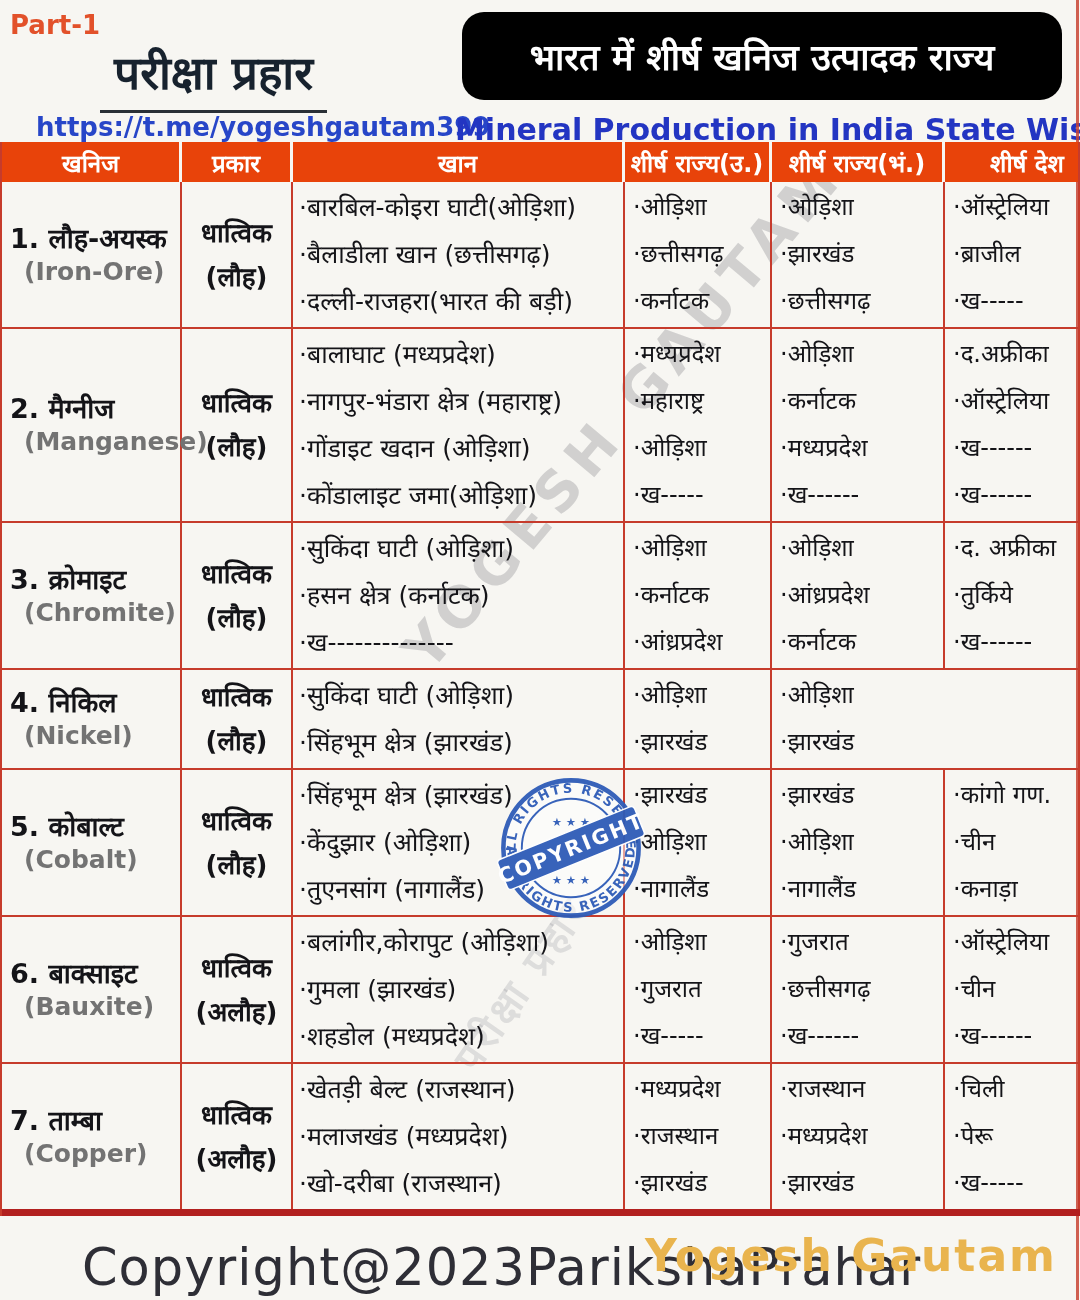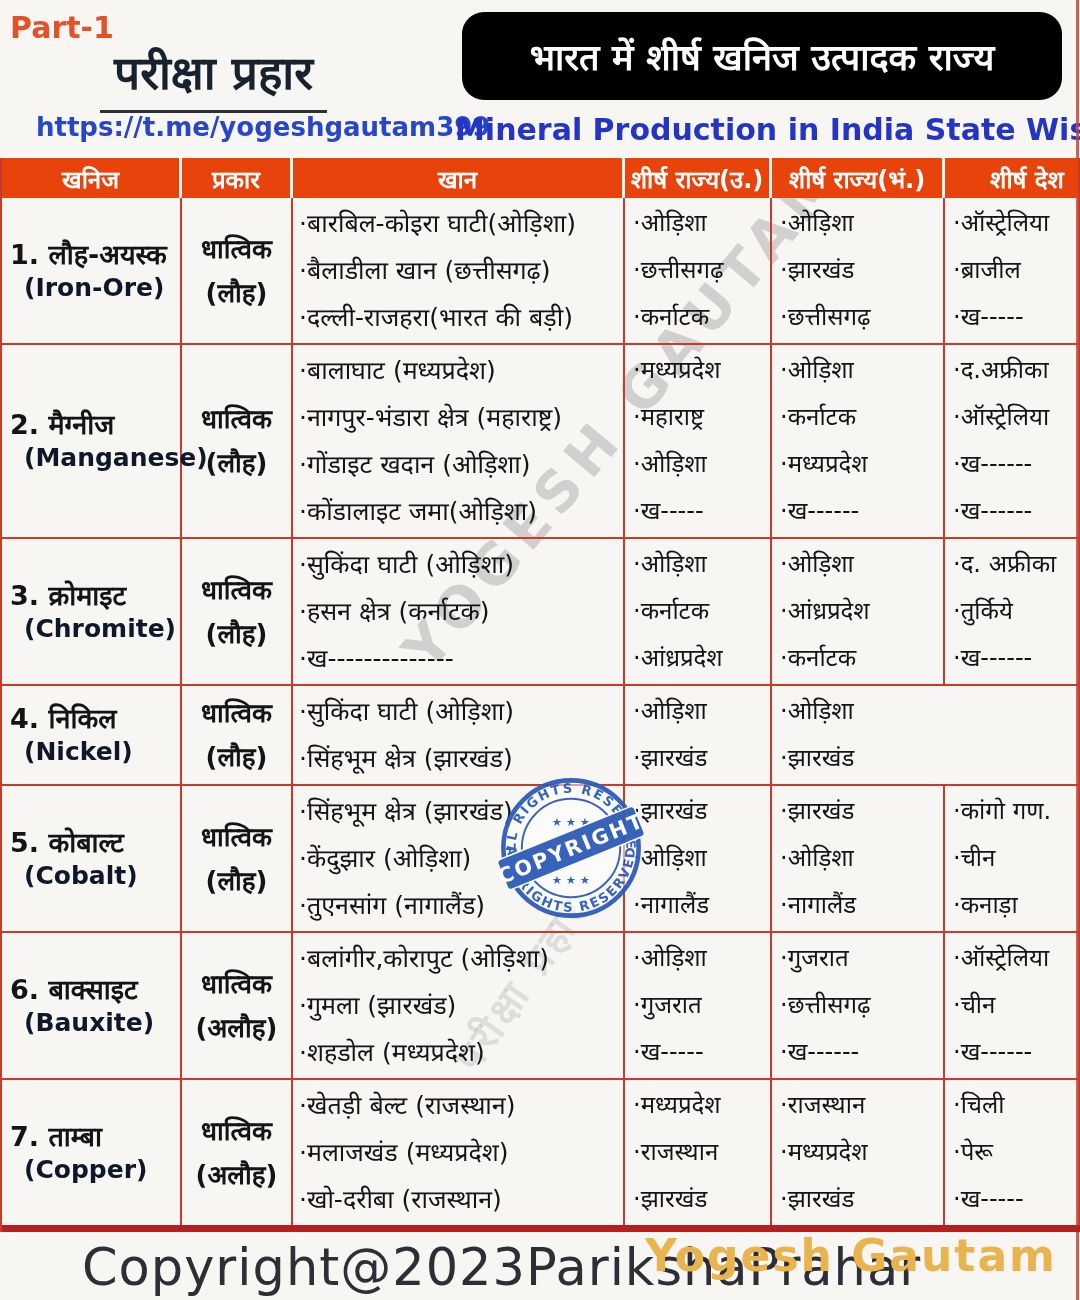--- a/index.html
+++ b/index.html
@@ -6,49 +6,49 @@
   body{
     width:1080px;height:1300px;
     background:#f7f6f2;
     font-family:"DejaVu Sans","Liberation Sans",sans-serif;
     position:relative;overflow:hidden;
     color:#19191c;
   }
   .page{position:absolute;inset:0;}
 
   
-  .part-label{position:absolute;left:10px;top:10px;font-size:30px;font-weight:600;color:#e2512a;}
+  .part-label{position:absolute;left:10px;top:10px;font-size:26px;font-weight:600;color:#e2512a;}
   .brand-title{position:absolute;left:100px;top:40px;font-size:46px;font-weight:700;color:#17222e;
     padding:0 14px 8px 14px;border-bottom:3px solid #2a3036;}
   .telegram-link{position:absolute;left:36px;top:112px;font-size:26px;font-weight:600;color:#2746c8;text-decoration:none;}
   .banner{position:absolute;left:462px;top:12px;width:600px;height:88px;background:#000000;
     border-radius:22px;display:flex;align-items:center;justify-content:center;}
   .banner span{color:#ffffff;font-size:36px;font-weight:700;white-space:nowrap;}
   .subtitle{position:absolute;left:455px;top:112px;width:615px;text-align:center;
     font-size:30px;font-weight:600;color:#2335c2;white-space:nowrap;}
   .right-edge{position:absolute;top:0;right:1px;width:3px;height:1300px;background:#c84434;opacity:.85;}
 
   
-  .mineral-table{position:absolute;left:0;top:158px;width:1080px;
+  .mineral-table{position:absolute;left:0;top:142px;width:1080px;
     border-left:2px solid #c63b2c;border-right:2px solid #c63b2c;box-sizing:border-box;}
   .t-header{display:grid;grid-template-columns:180px 111px 332px 147px 173px 133px;
     background:#e8430a;height:40px;}
   .t-header .hcell{display:flex;align-items:center;justify-content:center;
     color:#fff;font-weight:700;font-size:24px;white-space:nowrap;overflow:visible;
     border-right:3px solid #f7f6f2;}
   .t-header .hcell:last-child{border-right:none;padding-left:31px;}
   .t-row{display:grid;grid-template-columns:180px 111px 332px 147px 173px 133px;
     border-top:2px solid #c63b2c;position:relative;z-index:1;}
   .t-row:first-of-type{border-top:none;}
   .cell{border-right:2px solid #c63b2c;box-sizing:border-box;padding:2px 4px;
     display:flex;flex-direction:column;justify-content:space-between;}
   .cell:last-child{border-right:none;}
   .c-mineral{justify-content:center;padding-left:8px;}
   .m-hi{font-size:27px;font-weight:700;color:#141418;line-height:34px;white-space:nowrap;}
-  .m-en{font-size:25px;font-weight:600;color:#0f172a;line-height:32px;padding-left:14px;white-space:nowrap;}
+  .m-en{font-size:25px;font-weight:600;color:#737373;line-height:32px;padding-left:14px;white-space:nowrap;}
   .c-type{align-items:center;justify-content:center;text-align:center;}
   .type-line{font-size:26px;line-height:44px;color:#141418;white-space:nowrap;font-weight:bold;}
   .line{font-size:25px;line-height:47px;height:47px;color:#141418;white-space:nowrap;overflow:visible;}
   .c-list .line{font-size:24px;padding-left:4px;}
   .c-mines{padding-left:6px;}
   .table-bottom-bar{height:7px;background:#b2201f;width:1080px;}
 
   
   .wm{position:absolute;z-index:0;font-weight:700;pointer-events:none;white-space:nowrap;}
   .wm-1{left:390px;top:640px;font-size:56px;letter-spacing:8px;color:rgba(110,112,120,.28);

